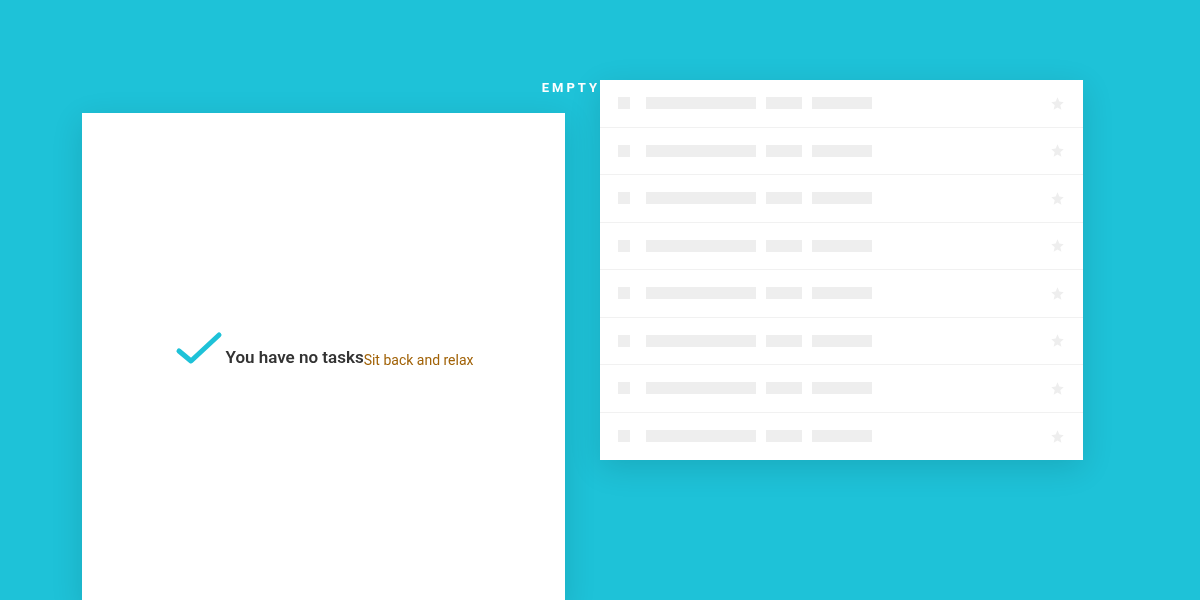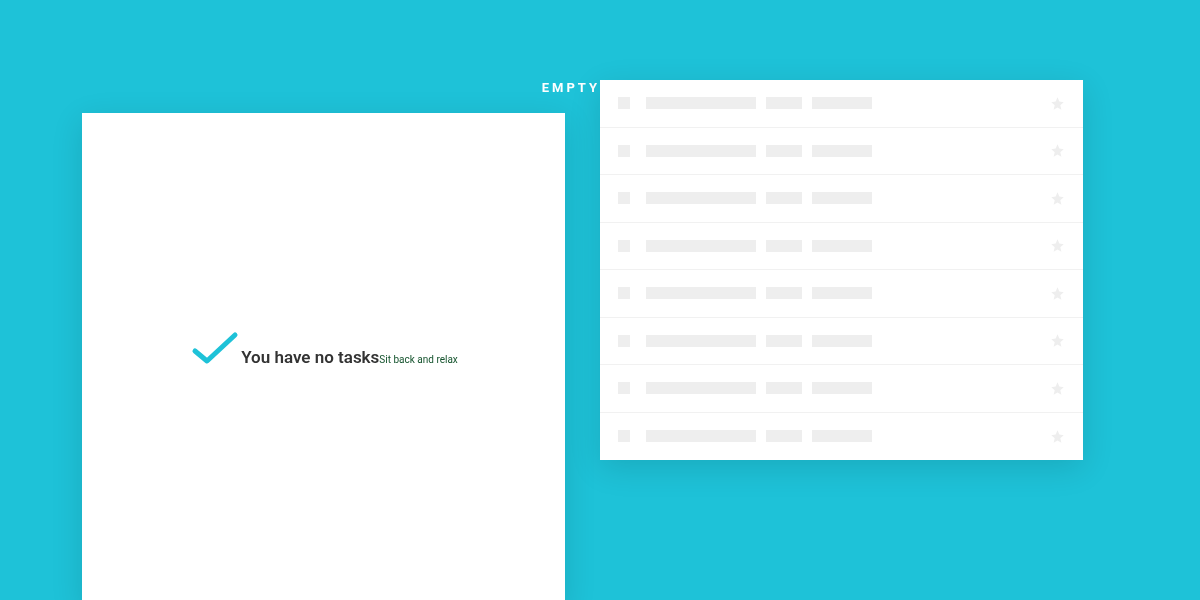--- a/index.html
+++ b/index.html
@@ -43,22 +43,22 @@
     .check-icon {
       margin-bottom: 18px;
     }
     .empty-title {
       color: #333333;
       font-size: 17px;
       font-weight: 600;
       margin-bottom: 6px;
     }
     .empty-subtitle {
-      color: #14532d;
-      font-size: 10px;
+      color: #a16207;
+      font-size: 14px;
       font-weight: 400;
     }
     .loading-panel {
       width: 483px;
       height: 380px;
       overflow: hidden;
     }
     .skeleton-list { }
     .skeleton-row {
       height: 47.5px;

